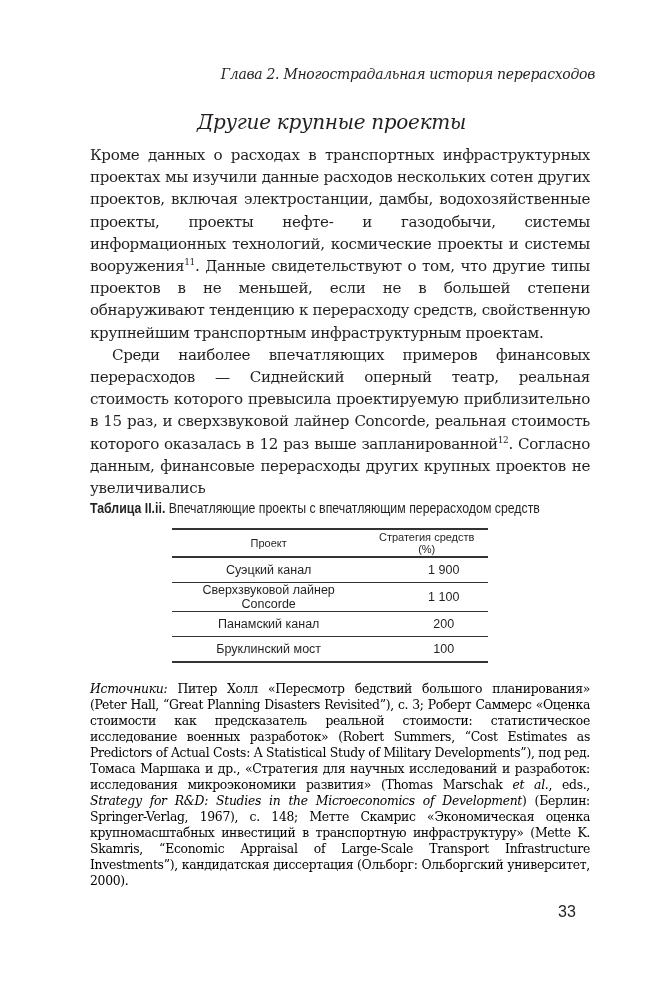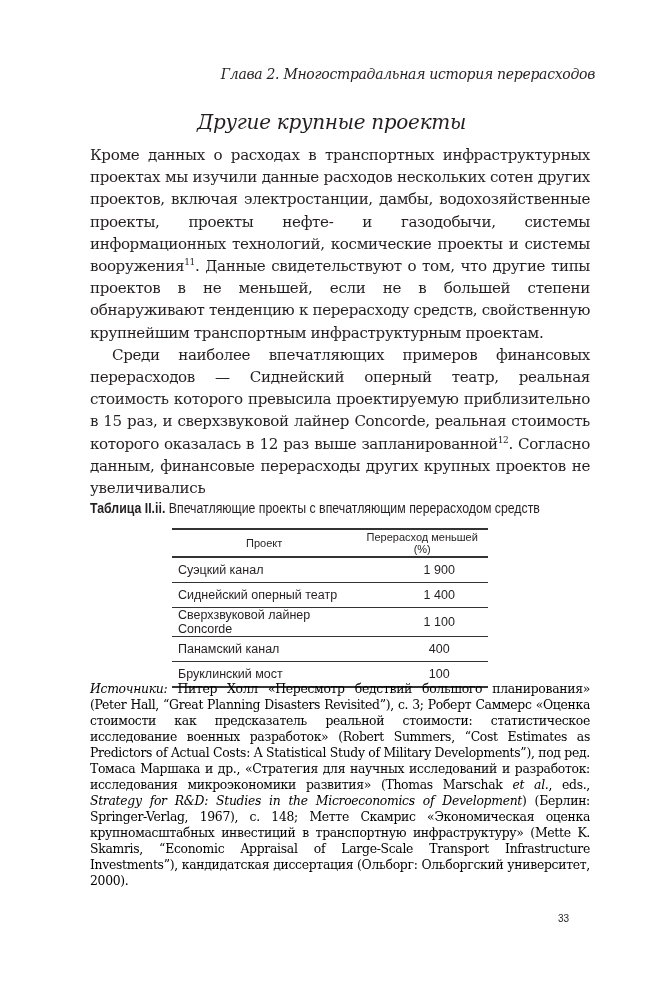--- a/index.html
+++ b/index.html
@@ -11,63 +11,59 @@
   .body-text p { margin: 0; text-align: justify; }
   .body-text p.indent { text-indent: 22px; }
   .body-text p.last-justified { text-align-last: justify; }
   sup { font-size: 9px; line-height: 0; vertical-align: super; }
   .caption { position: absolute; left: 90px; top: 500px; width: 500px; font-family: "Liberation Sans", sans-serif; font-size: 14px; color: #231f20; white-space: nowrap; transform: scaleX(0.88); transform-origin: left; }
   .caption b { font-weight: bold; }
   table.data { position: absolute; left: 172px; top: 528px; width: 316px; border-collapse: collapse; font-family: "Liberation Sans", sans-serif; font-size: 12.5px; color: #231f20; }
   table.data th { font-weight: normal; font-size: 11px; height: 26px; border-top: 2px solid #333; border-bottom: 2px solid #333; padding: 0 6px; }
   table.data td { height: 24px; border-bottom: 1px solid #333; padding: 0 6px; }
   table.data tr:last-child td { border-bottom: 2px solid #333; }
-  table.data td.name { text-align: left; }
+  table.data td.name { text-align: center; }
   table.data td.val { text-align: center; padding-left: 40px; }
   .sources { position: absolute; left: 90px; width: 500px; top: 681px; font-family: "DejaVu Serif", serif; font-size: 12.4px; line-height: 16px; text-align: justify; color: #000000; letter-spacing: -0.3px; }
   .sources i { font-style: italic; }
-  .page-number { position: absolute; left: 558px; top: 903px; font-family: "Liberation Sans", sans-serif; font-size: 10px; color: #231f20; margin-top: 10px; }
+  .page-number { position: absolute; left: 558px; top: 903px; font-family: "Liberation Sans", sans-serif; font-size: 16px; color: #231f20; }
 </style>
 </head>
 <body>
 
 <div class="page">
   <div class="running-head">Глава 2. Многострадальная история перерасходов</div>
   <div class="section-title">Другие крупные проекты</div>
 
   <div class="body-text">
     <p><span>Кроме данных о расходах в транспортных инфраструктурных проектах мы изучили данные расходов нескольких сотен других проектов, включая электростанции, дамбы, водохозяйственные проекты, проекты нефте- и газодобычи, системы информационных технологий, космические проекты и системы вооружения</span><sup>11</sup><span>. Данные свидетельствуют о том, что другие типы проектов в не меньшей, если не в большей степени обнаруживают тенденцию к перерасходу средств, свойственную крупнейшим транспортным инфраструктурным проектам.</span></p>
     <p class="indent last-justified"><span>Среди наиболее впечатляющих примеров финансовых перерасходов — Сиднейский оперный театр, реальная стоимость которого превысила проектируемую приблизительно в 15 раз, и сверхзвуковой лайнер Concorde, реальная стоимость которого оказалась в 12 раз выше запланированной</span><sup>12</sup><span>. Согласно данным, финансовые перерасходы других крупных проектов не увеличивались</span></p>
   </div>
 
   <div class="caption"><b>Таблица II.ii.</b> <span>Впечатляющие проекты с впечатляющим перерасходом средств</span></div>
 
   <table class="data">
     <thead>
       <tr>
         <th>Проект</th>
-        <th>Перерасход меньшей (%)</th>
+        <th>Стратегия средств (%)</th>
       </tr>
     </thead>
     <tbody>
       <tr>
           <td class="name">Суэцкий канал</td>
           <td class="val">1 900</td>
         </tr>
       <tr>
-          <td class="name">Сиднейский оперный театр</td>
-          <td class="val">1 400</td>
-        </tr>
-      <tr>
           <td class="name">Сверхзвуковой лайнер Concorde</td>
           <td class="val">1 100</td>
         </tr>
       <tr>
           <td class="name">Панамский канал</td>
-          <td class="val">400</td>
+          <td class="val">200</td>
         </tr>
       <tr>
           <td class="name">Бруклинский мост</td>
           <td class="val">100</td>
         </tr>
     </tbody>
   </table>
 
   <div class="sources"><i>Источники:</i><span> Питер Холл «Пересмотр бедствий большого планирования» (Peter Hall, “Great Planning Disasters Revisited”), с. 3; Роберт Саммерс «Оценка стоимости как предсказатель реальной стоимости: статистическое исследование военных разработок» (Robert Summers, “Cost Estimates as Predictors of Actual Costs: A Statistical Study of Military Developments”), под ред. Томаса Маршака и др., «Стратегия для научных исследований и разработок: исследования микроэкономики развития» (Thomas Marschak </span><i>et al.</i><span>, eds., </span><i>Strategy for R&amp;D: Studies in the Microeconomics of Development</i><span>) (Берлин: Springer-Verlag, 1967), с. 148; Метте Скамрис «Экономическая оценка крупномасштабных инвестиций в транспортную инфраструктуру» (Mette K. Skamris, “Economic Appraisal of Large-Scale Transport Infrastructure Investments”), кандидатская диссертация (Ольборг: Ольборгский университет, 2000).</span></div>
 

